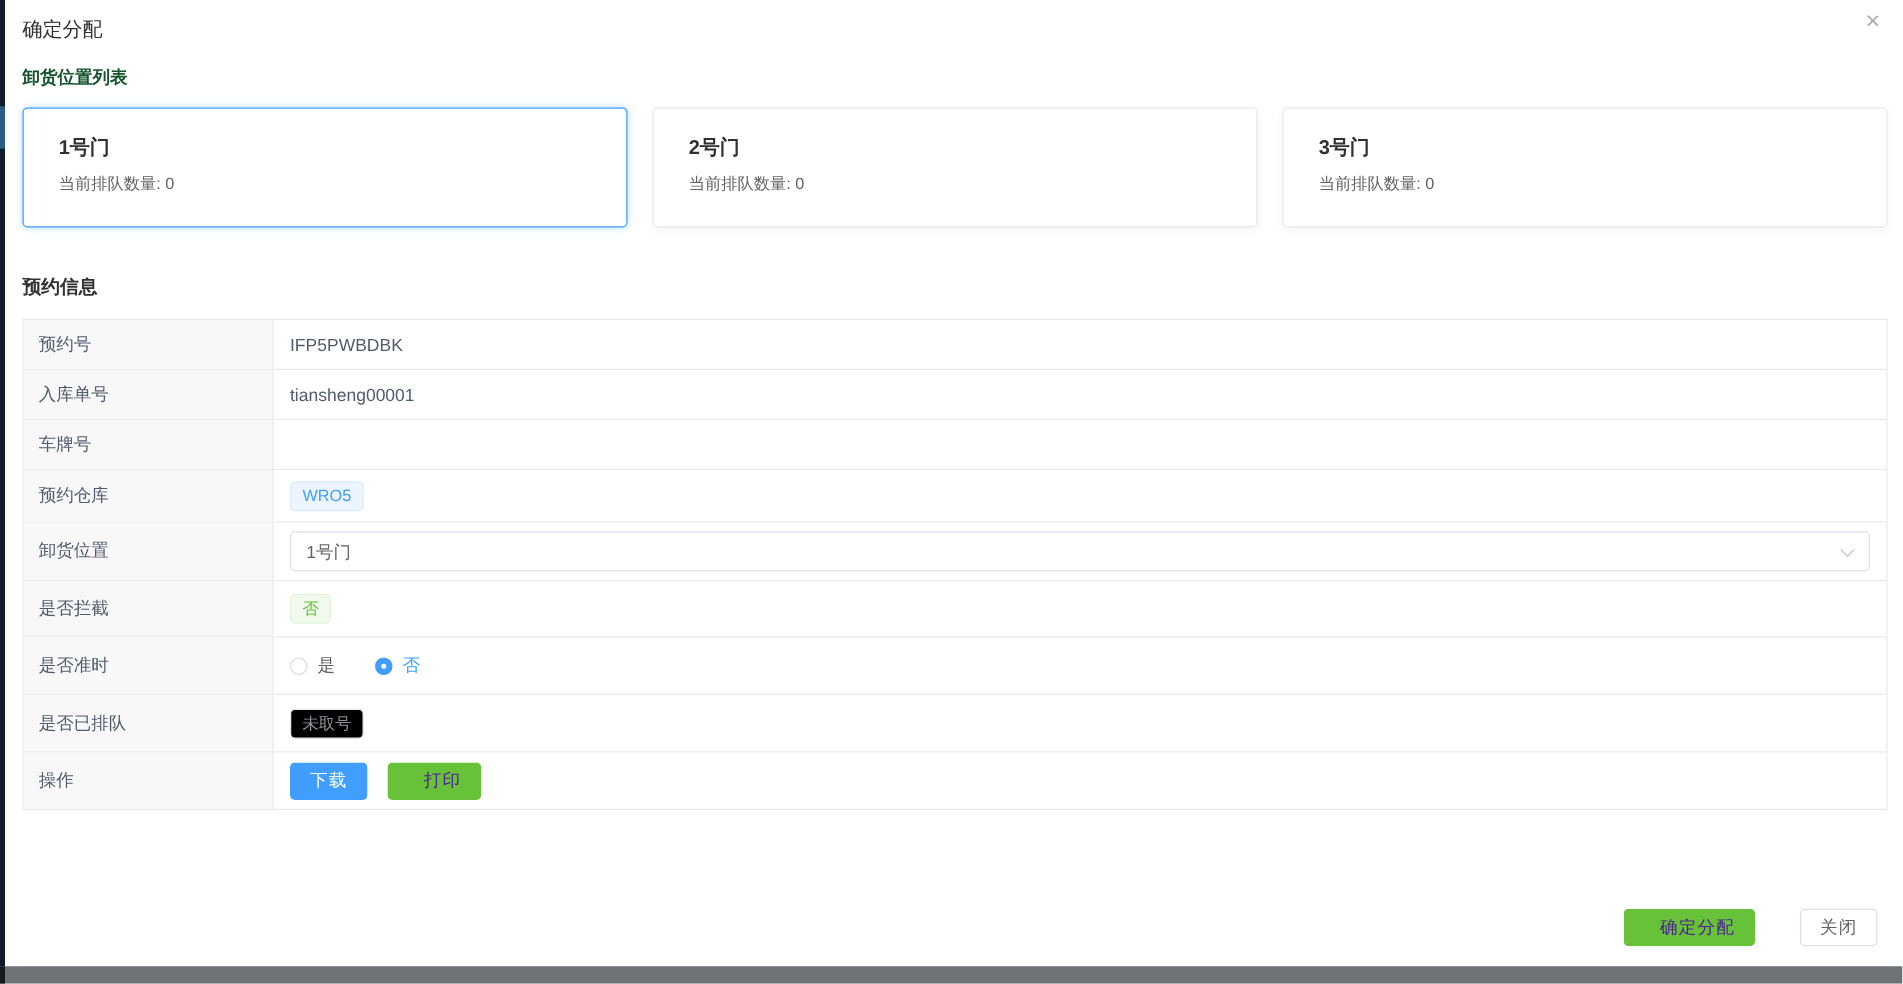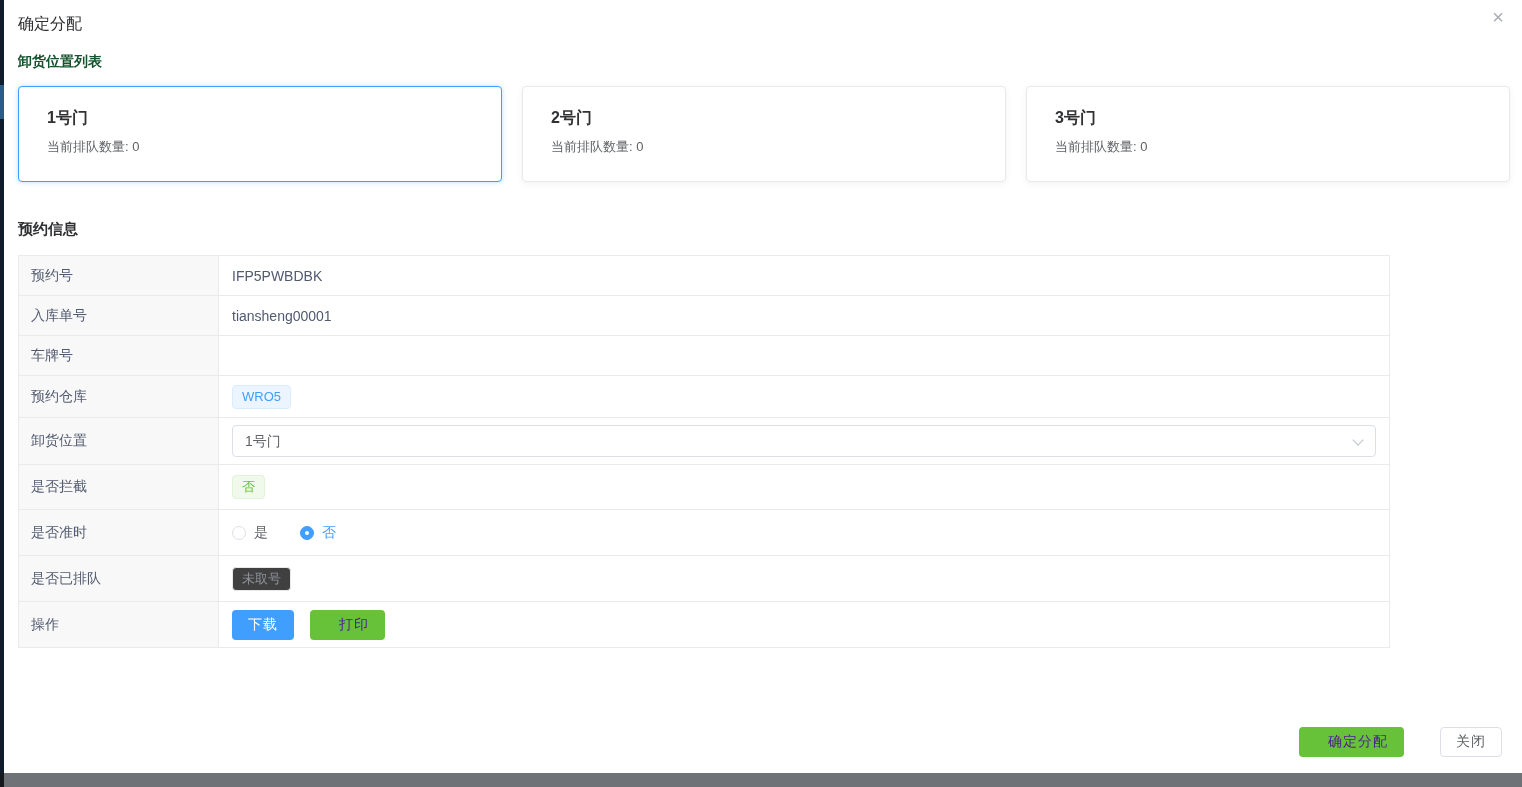--- a/index.html
+++ b/index.html
@@ -20,34 +20,34 @@
   .section-heading-1 { position:absolute; left:18px; top:53px; font-size:14px; font-weight:bold; color:#14532d; }
   .cards { position:absolute; left:18px; top:86px; width:1492px; display:flex; gap:20px; }
   .card { flex:1; height:96px; background:#fff; border:1px solid #e9e9eb; border-radius:4px;
           box-shadow:0 2px 8px rgba(0,0,0,0.05); padding:21px 28px; cursor:pointer; }
   .card.selected { border:1px solid #409eff; box-shadow:0 0 5px rgba(64,158,255,0.35); }
   .card-title { font-size:16px; font-weight:bold; color:#303133; margin-bottom:9px; }
   .card-sub { font-size:13px; color:#606266; }
 
   
   .section-heading-2 { position:absolute; left:18px; top:220px; font-size:15px; font-weight:bold; color:#303133; }
-  .info-table { position:absolute; left:18px; top:255px; width:1372px; border:1px solid #e8eaec; border-bottom:none; }
+  .info-table { position:absolute; left:18px; top:255px; width:1492px; border:1px solid #e8eaec; border-bottom:none; }
   .info-row { display:flex; border-bottom:1px solid #e8eaec; align-items:stretch; }
   .rh40 { min-height:40px; } .rh42 { min-height:42px;justify-content:center; } .rh45 { min-height:45px; }
   .rh46 { min-height:46px; } .rh47 { min-height:47px; }
   .info-label { flex:0 0 200px; background:#f8f8f9; border-right:1px solid #e8eaec;
                 padding:0 12px; display:flex; align-items:center; font-size:14px; color:#515a6e; }
   .info-value { flex:1; padding:0 13px; display:flex; align-items:center; font-size:14px; color:#515a6e; }
 
   
   .tag { display:inline-block; height:24px; line-height:22px; padding:0 9px; border-radius:4px;
          font-size:13px; border:1px solid transparent; }
   .tag-blue  { background:#ecf5ff; border-color:#d9ecff; color:#409eff; }
   .tag-green { background:#f0f9eb; border-color:#e1f3d8; color:#67c23a; }
-  .tag-gray  { background:#404040; border-color:#e9e9eb; color:#909399; }
+  .tag-gray  { background:#000000; border-color:#e9e9eb; color:#909399; }
 
   
   .select-box { position:relative; width:100%; height:32px; background:#fff; border:1px solid #dcdfe6;
                 border-radius:4px; line-height:30px; padding:0 30px 0 12px; font-size:14px; color:#606266; cursor:pointer; }
   .chevron { position:absolute; right:13px; top:10px; width:8px; height:8px;
              border-right:1.5px solid #c0c4cc; border-bottom:1.5px solid #c0c4cc; transform:rotate(45deg); }
 
   
   .radio-group { display:flex; align-items:center; gap:32px; }
   .radio { display:flex; align-items:center; gap:8px; cursor:pointer; }

